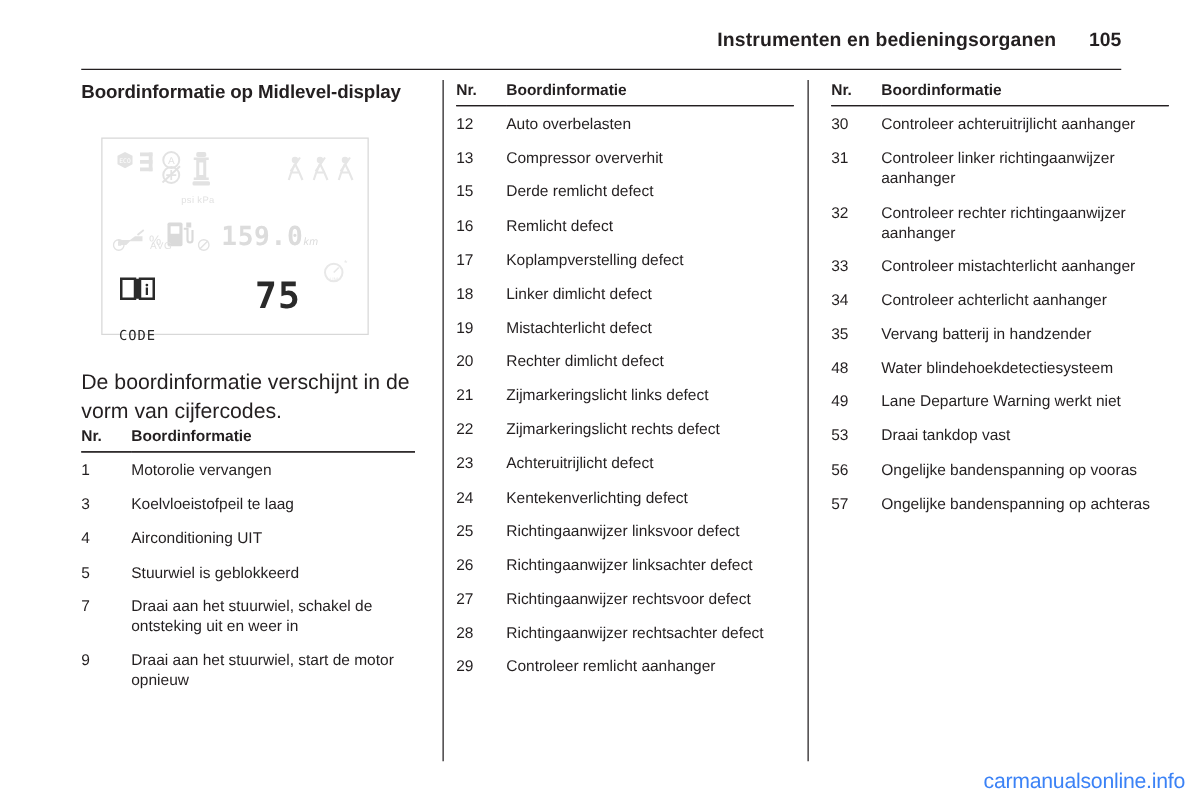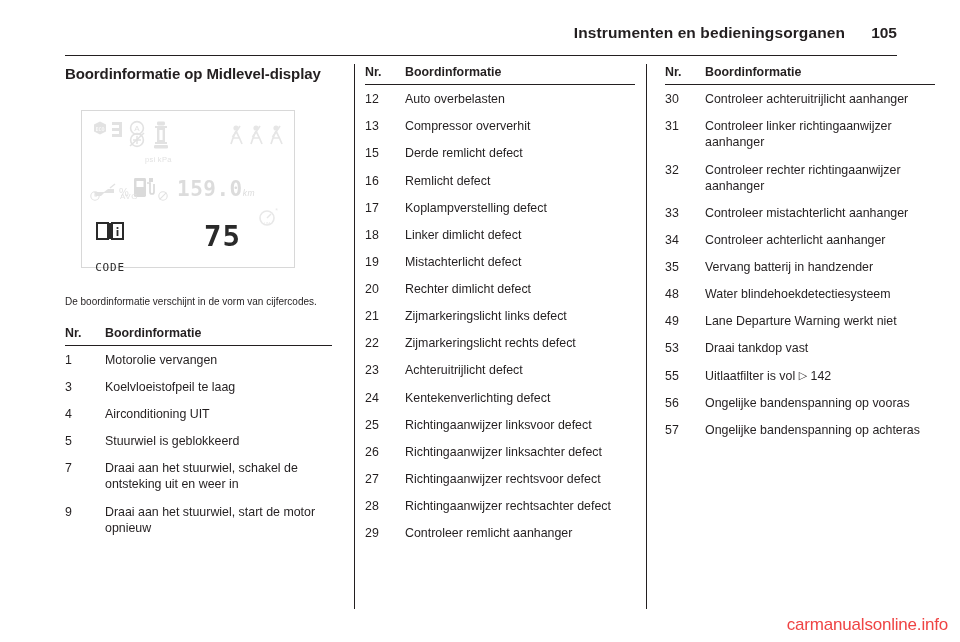--- a/index.html
+++ b/index.html
@@ -175,23 +175,23 @@
     left: 122px; top: 108px;
     font-family: "DejaVu Sans Mono", monospace;
     font-size: 29px;
     font-weight: bold;
     color: #2a2a2a;
     letter-spacing: 1px;
   }
 
   
   .body-text {
-    font-size: 10px;
+    font-size: 17px;
     line-height: 1.35;
-    margin: 0 0 16px 0;
+    margin: 0 0 0 0;
   }
 
   
   .tbl {
     width: 100%;
     border-collapse: collapse;
     font-size: 12.4px;
     line-height: 1.3;
   }
   .tbl th {
@@ -219,21 +219,21 @@
     font-size: 11px;
     vertical-align: 1px;
   }
 
   
   .watermark {
     position: absolute;
     right: 12px;
     bottom: 7px;
     font-size: 17px;
-    color: #ef4444;
+    color: #3b82f6;
     letter-spacing: -0.2px;
   }
 </style>
 </head>
 <body>
 
 <div class="page">
 
   <div class="header">
     <div class="header-title">Instrumenten en bedieningsorganen</div>
@@ -515,24 +515,20 @@
           </tr>
           <tr>
             <td class="c-nr">49</td>
             <td class="c-desc">Lane Departure Warning werkt niet</td>
           </tr>
           <tr>
             <td class="c-nr">53</td>
             <td class="c-desc">Draai tankdop vast</td>
           </tr>
           <tr>
-            <td class="c-nr">55</td>
-            <td class="c-desc">Uitlaatfilter is vol <span class="ref-arrow">▷</span><span> 142</span></td>
-          </tr>
-          <tr>
             <td class="c-nr">56</td>
             <td class="c-desc">Ongelijke bandenspanning op vooras</td>
           </tr>
           <tr>
             <td class="c-nr">57</td>
             <td class="c-desc">Ongelijke bandenspanning op achteras</td>
           </tr>
         </tbody>
     </table>
   </div>

